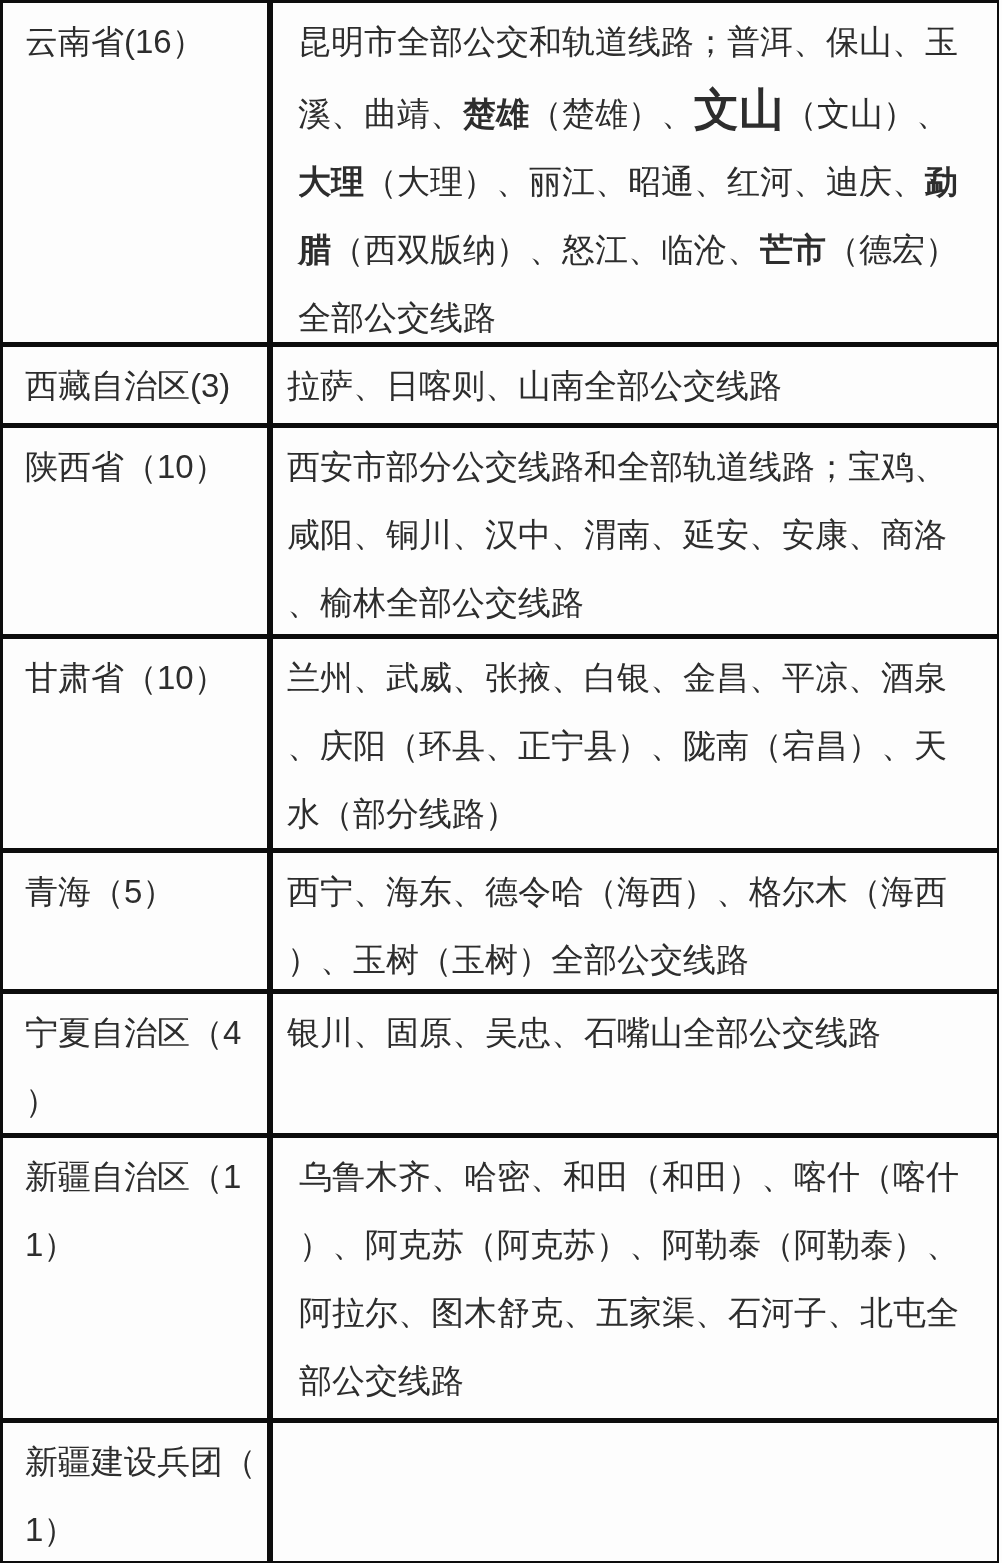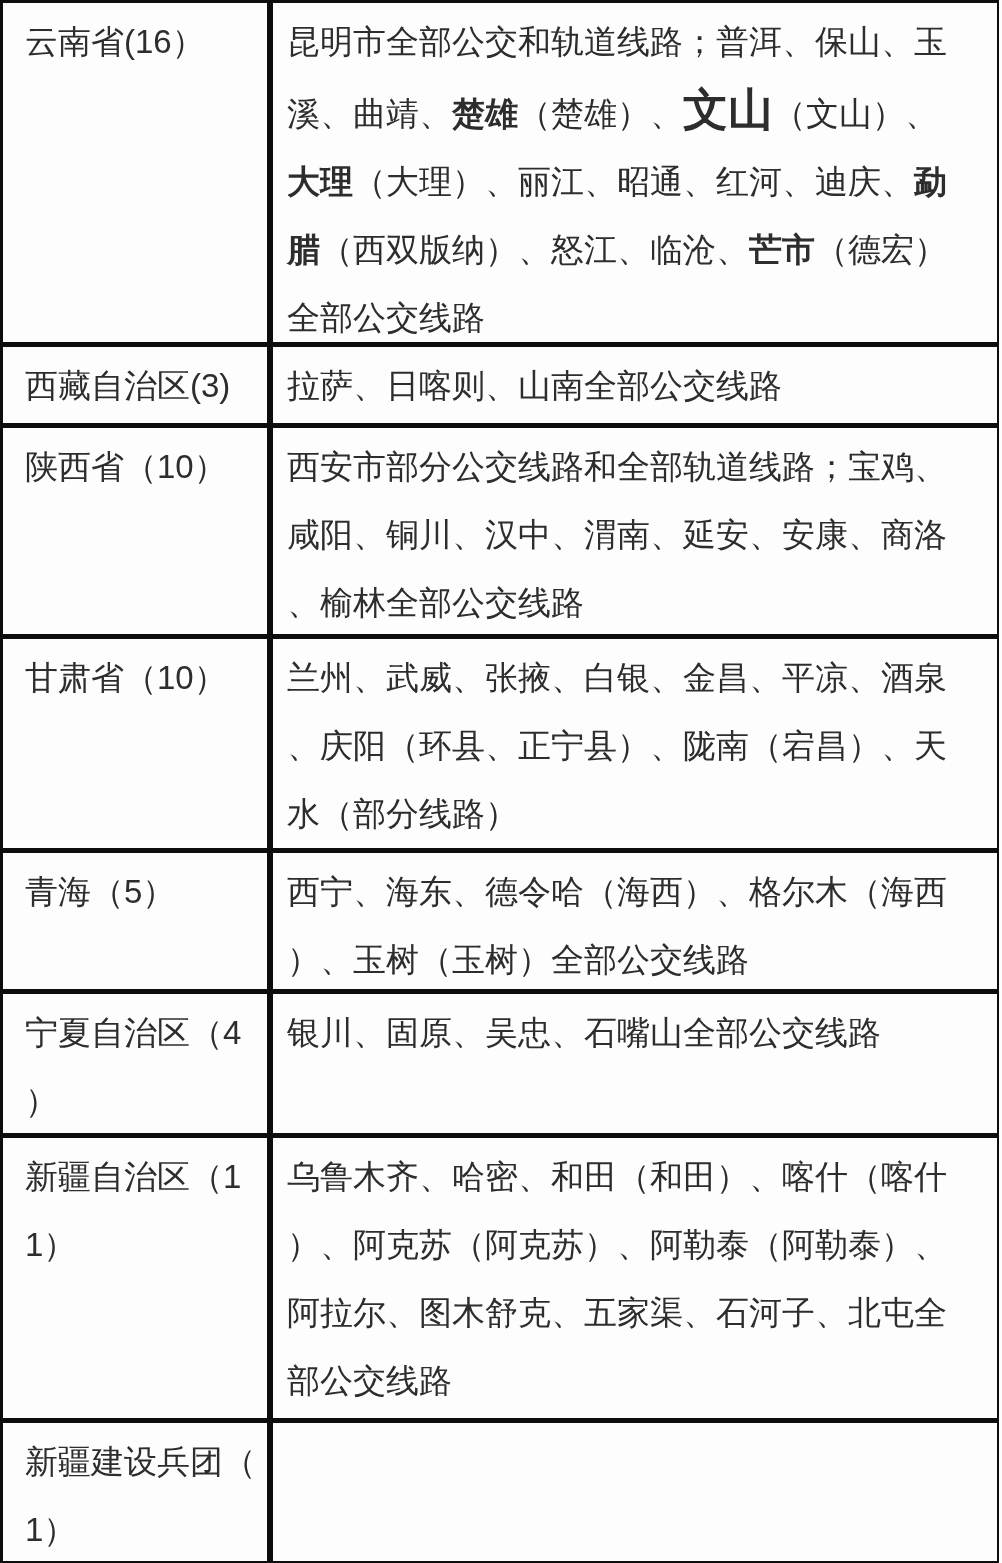--- a/index.html
+++ b/index.html
@@ -51,21 +51,21 @@
   }
   .seg { font-weight: normal; }
   .seg.bold { font-weight: bold; text-align: center; }
   .seg.big { font-weight: bold; font-size: 45px; }
 </style>
 </head>
 <body>
 
 <div class="page">
   <div class="table" id="transit-table">
-      <div class="row" style="height: 339px;">
+      <div class="row" style="height: 339px; gap: 11px;">
         <div class="cell left">云南省(16）</div>
         <div class="cell right"><span class="seg">昆明市全部公交和轨道线路；普洱、保山、玉溪、曲靖、</span><span class="seg bold">楚雄</span><span class="seg">（楚雄）、</span><span class="seg big">文山</span><span class="seg">（文山）、</span><span class="seg bold">大理</span><span class="seg">（大理）、丽江、昭通、红河、迪庆、</span><span class="seg bold">勐腊</span><span class="seg">（西双版纳）、怒江、临沧、</span><span class="seg bold">芒市</span><span class="seg">（德宏）全部公交线路</span></div>
       </div>
       <div class="row" style="height: 76px;">
         <div class="cell left">西藏自治区(3)</div>
         <div class="cell right"><span class="seg">拉萨、日喀则、山南全部公交线路</span></div>
       </div>
       <div class="row" style="height: 206px;">
         <div class="cell left">陕西省（10）</div>
         <div class="cell right"><span class="seg">西安市部分公交线路和全部轨道线路；宝鸡、咸阳、铜川、汉中、渭南、延安、安康、商洛、榆林全部公交线路</span></div>
@@ -75,21 +75,21 @@
         <div class="cell right"><span class="seg">兰州、武威、张掖、白银、金昌、平凉、酒泉、庆阳（环县、正宁县）、陇南（宕昌）、天水（部分线路）</span></div>
       </div>
       <div class="row" style="height: 136px;">
         <div class="cell left">青海（5）</div>
         <div class="cell right"><span class="seg">西宁、海东、德令哈（海西）、格尔木（海西）、玉树（玉树）全部公交线路</span></div>
       </div>
       <div class="row" style="height: 139px;">
         <div class="cell left">宁夏自治区（4）</div>
         <div class="cell right"><span class="seg">银川、固原、吴忠、石嘴山全部公交线路</span></div>
       </div>
-      <div class="row" style="height: 280px;">
+      <div class="row" style="height: 280px; gap: 12px;">
         <div class="cell left">新疆自治区（11）</div>
         <div class="cell right"><span class="seg">乌鲁木齐、哈密、和田（和田）、喀什（喀什）、阿克苏（阿克苏）、阿勒泰（阿勒泰）、阿拉尔、图木舒克、五家渠、石河子、北屯全部公交线路</span></div>
       </div>
       <div class="row" style="height: 139px;">
         <div class="cell left">新疆建设兵团（1）</div>
       </div>
     </div>
 </div>
 
 </body></html>

